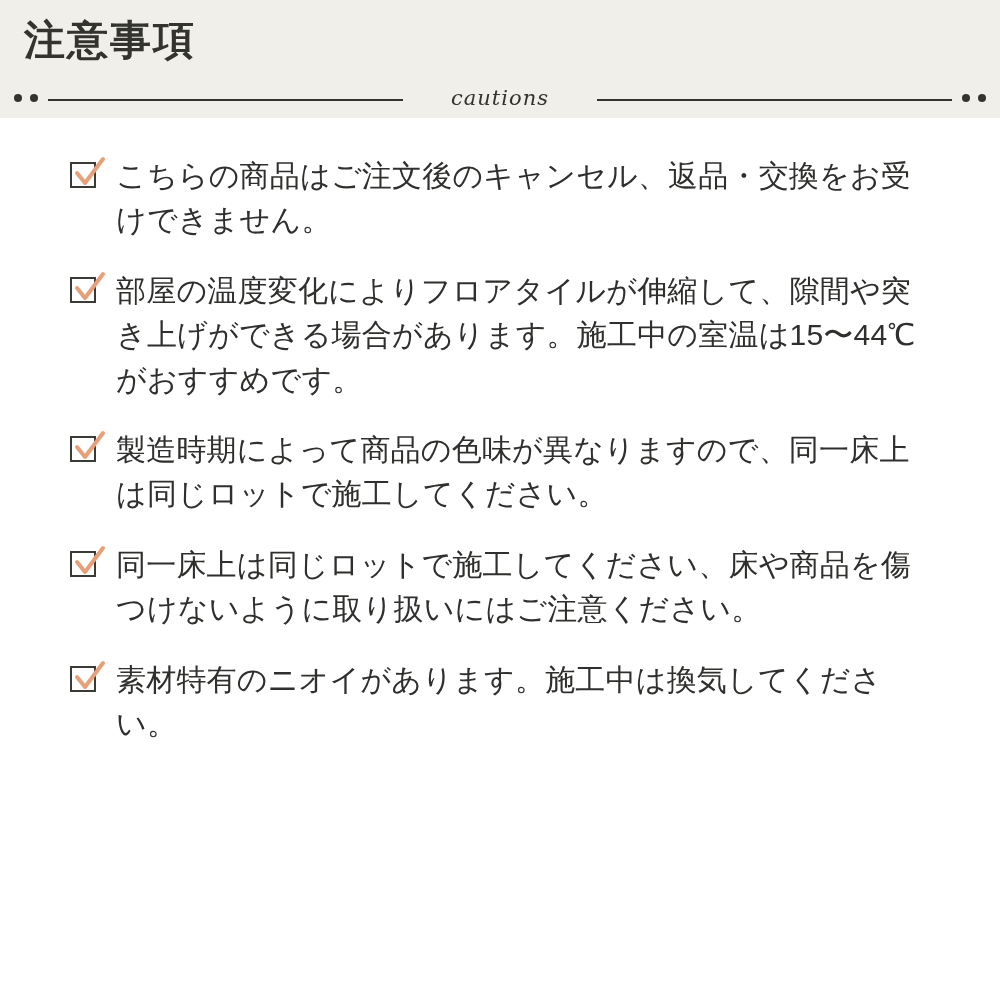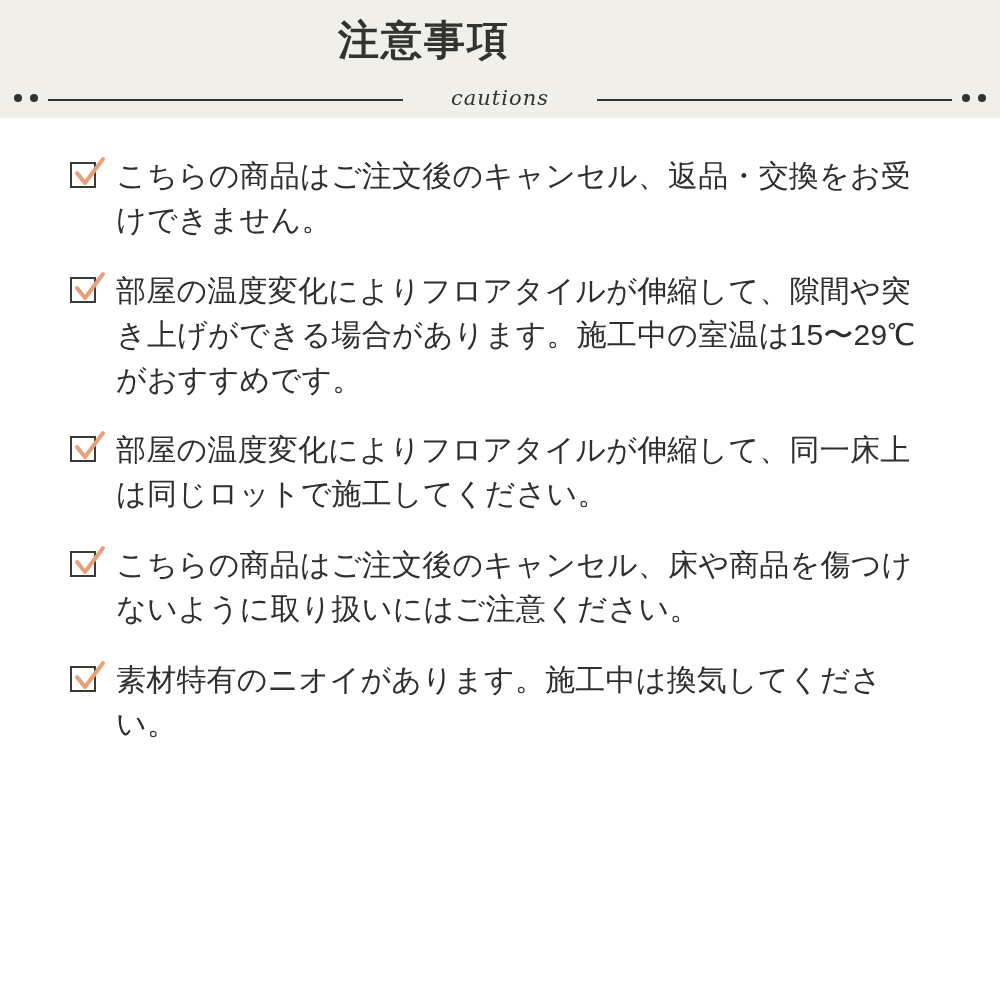--- a/index.html
+++ b/index.html
@@ -27,26 +27,27 @@
     width: 1000px;
     height: 118px;
     background: #f0efe9;
     box-sizing: border-box;
   }
   .header-title {
     position: absolute;
     top: 18px;
     left: 0;
     width: 848px;
-    text-align: center;
+    text-align: left;
     font-size: 41px;
     font-weight: bold;
     letter-spacing: 2px;
     color: #33332f;
     line-height: 1.1;
+    padding-left: 24px;
   }
   .rule-wrap {
     position: absolute;
     top: 86px;
     left: 0;
     width: 1000px;
     height: 28px;
   }
   .rule-line {
     position: absolute;
@@ -156,41 +157,41 @@
     </div>
 
 
     <div class="item">
       <span class="check">
         <span class="box"></span>
         <svg width="34" height="34" viewBox="0 0 34 34">
             <path d="M5 16 L13 26 L31 2" fill="none" stroke="#e8a07a" stroke-width="4" stroke-linecap="round" stroke-linejoin="round"></path>
           </svg>
       </span>
-      <span class="item-text">部屋の温度変化によりフロアタイルが伸縮して、隙間や突き上げができる場合があります。施工中の室温は15〜29℃がおすすめです。</span>
-    </div>
-
-    <div class="item">
-      <span class="check">
-        <span class="box"></span>
-        <svg width="34" height="34" viewBox="0 0 34 34">
-            <path d="M5 16 L13 26 L31 2" fill="none" stroke="#e8a07a" stroke-width="4" stroke-linecap="round" stroke-linejoin="round"></path>
-          </svg>
-      </span>
-      <span class="item-text">部屋の温度変化によりフロアタイルが伸縮して、同一床上は同じロットで施工してください。</span>
-    </div>
-
-    <div class="item">
-      <span class="check">
-        <span class="box"></span>
-        <svg width="34" height="34" viewBox="0 0 34 34">
-            <path d="M5 16 L13 26 L31 2" fill="none" stroke="#e8a07a" stroke-width="4" stroke-linecap="round" stroke-linejoin="round"></path>
-          </svg>
-      </span>
-      <span class="item-text">こちらの商品はご注文後のキャンセル、床や商品を傷つけないように取り扱いにはご注意ください。</span>
+      <span class="item-text">部屋の温度変化によりフロアタイルが伸縮して、隙間や突き上げができる場合があります。施工中の室温は15〜44℃がおすすめです。</span>
+    </div>
+
+    <div class="item">
+      <span class="check">
+        <span class="box"></span>
+        <svg width="34" height="34" viewBox="0 0 34 34">
+            <path d="M5 16 L13 26 L31 2" fill="none" stroke="#e8a07a" stroke-width="4" stroke-linecap="round" stroke-linejoin="round"></path>
+          </svg>
+      </span>
+      <span class="item-text">製造時期によって商品の色味が異なりますので、同一床上は同じロットで施工してください。</span>
+    </div>
+
+    <div class="item">
+      <span class="check">
+        <span class="box"></span>
+        <svg width="34" height="34" viewBox="0 0 34 34">
+            <path d="M5 16 L13 26 L31 2" fill="none" stroke="#e8a07a" stroke-width="4" stroke-linecap="round" stroke-linejoin="round"></path>
+          </svg>
+      </span>
+      <span class="item-text">同一床上は同じロットで施工してください、床や商品を傷つけないように取り扱いにはご注意ください。</span>
     </div>
 
 
     <div class="item">
       <span class="check">
         <span class="box"></span>
         <svg width="34" height="34" viewBox="0 0 34 34">
             <path d="M5 16 L13 26 L31 2" fill="none" stroke="#e8a07a" stroke-width="4" stroke-linecap="round" stroke-linejoin="round"></path>
           </svg>
       </span>

